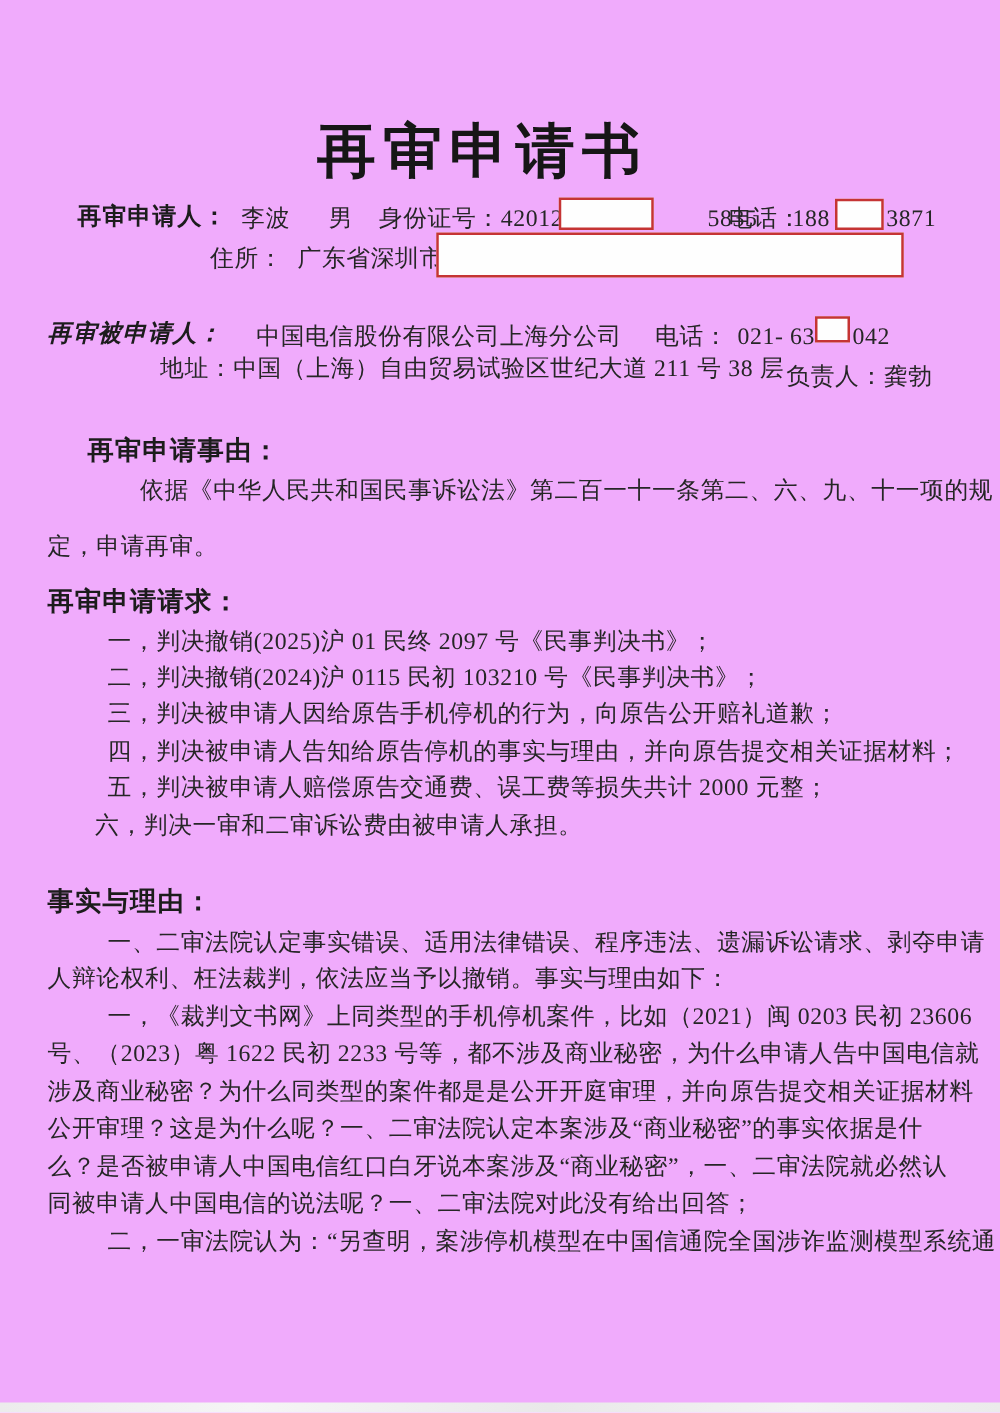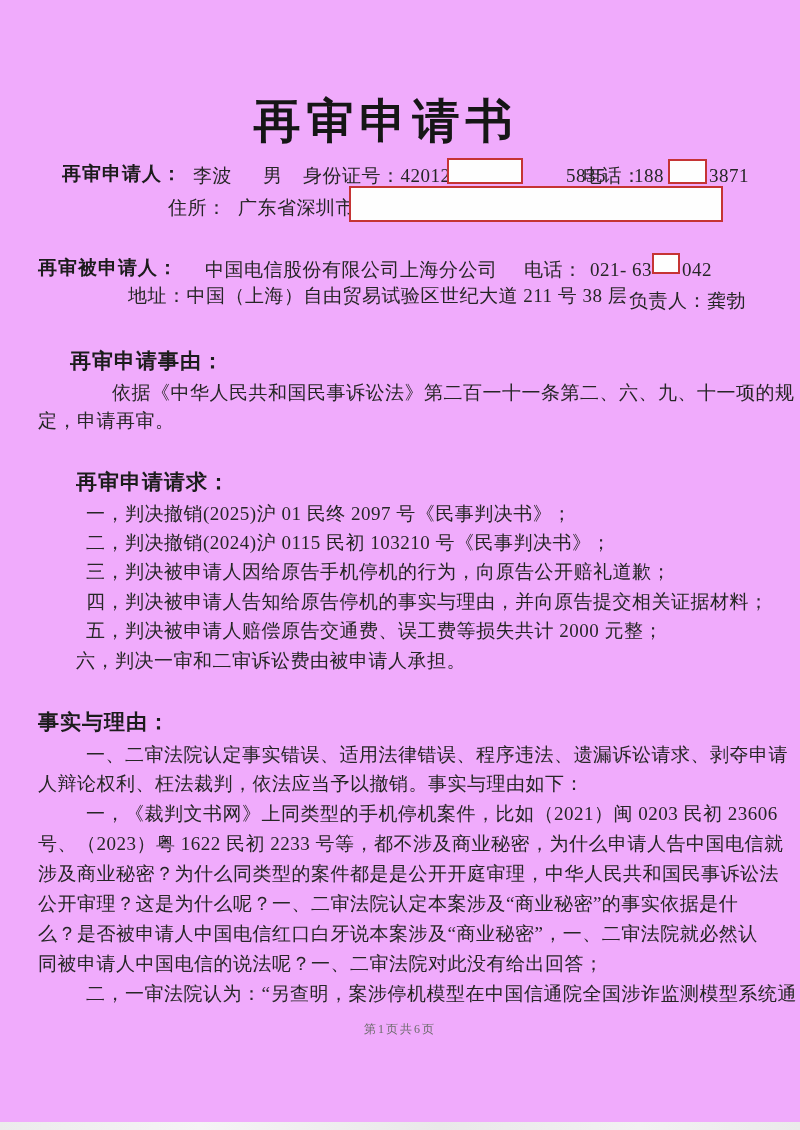--- a/index.html
+++ b/index.html
@@ -39,50 +39,49 @@
   <div class="abs body-t" style="left:634px;top:164px;">188</div>
   <div class="abs body-t" style="left:709px;top:164px;">3871</div>
 
   <div class="abs body-t" style="left:168px;top:196px;">住所：</div>
   <div class="abs body-t" style="left:238px;top:196px;">广东省深圳市</div>
 
   <div class="redact" style="left:447px;top:158px;width:76px;height:26px;"></div>
   <div class="redact" style="left:668px;top:159px;width:39px;height:25px;"></div>
   <div class="redact" style="left:349px;top:186px;width:374px;height:36px;"></div>
 
-  <div class="abs label-b" style="left:38px;top:256px;">再审被申请人：</div>
+  <div class="abs label-b" style="left:38px;top:256px;font-style:italic;">再审被申请人：</div>
   <div class="abs body-t" style="left:205px;top:258px;">中国电信股份有限公司上海分公司</div>
   <div class="abs body-t" style="left:524px;top:258px;">电话：</div>
   <div class="abs body-t" style="left:590px;top:258px;">021- 63</div>
   <div class="abs body-t" style="left:682px;top:258px;">042</div>
   <div class="redact" style="left:652px;top:253px;width:28px;height:21px;"></div>
 
   <div class="abs body-t" style="left:128px;top:284px;">地址：中国（上海）自由贸易试验区世纪大道 211 号 38 层</div>
-  <div class="abs body-t" style="left:629px;top:290px;font-family:Liberation Mono, monospace;">负责人：龚勃</div>
+  <div class="abs body-t" style="left:629px;top:290px;">负责人：龚勃</div>
 
   <div class="abs hd" style="left:38px;top:348px;margin-left:32px;">再审申请事由：</div>
   <div class="abs body-t" style="left:86px;top:381px;margin-left:26px;">依据《中华人民共和国民事诉讼法》第二百一十一条第二、六、九、十一项的规</div>
-  <div class="abs body-t" style="left:38px;top:409px;">定，申请再审。</div>
+  <div class="abs body-t" style="left:38px;top:426px;">定，申请再审。</div>
 
-  <div class="abs hd" style="left:38px;top:469px;margin-left:38px;">再审申请请求：</div>
+  <div class="abs hd" style="left:38px;top:469px;">再审申请请求：</div>
   <div class="abs body-t" style="left:86px;top:502px;">一，判决撤销(2025)沪 01 民终 2097 号《民事判决书》；</div>
   <div class="abs body-t" style="left:86px;top:531px;">二，判决撤销(2024)沪 0115 民初 103210 号《民事判决书》；</div>
   <div class="abs body-t" style="left:86px;top:560px;">三，判决被申请人因给原告手机停机的行为，向原告公开赔礼道歉；</div>
   <div class="abs body-t" style="left:86px;top:590px;">四，判决被申请人告知给原告停机的事实与理由，并向原告提交相关证据材料；</div>
   <div class="abs body-t" style="left:86px;top:619px;">五，判决被申请人赔偿原告交通费、误工费等损失共计 2000 元整；</div>
   <div class="abs body-t" style="left:76px;top:649px;">六，判决一审和二审诉讼费由被申请人承担。</div>
 
   <div class="abs hd" style="left:38px;top:709px;">事实与理由：</div>
   <div class="abs body-t" style="left:86px;top:743px;">一、二审法院认定事实错误、适用法律错误、程序违法、遗漏诉讼请求、剥夺申请</div>
   <div class="abs body-t" style="left:38px;top:772px;">人辩论权利、枉法裁判，依法应当予以撤销。事实与理由如下：</div>
   <div class="abs body-t" style="left:86px;top:802px;">一，《裁判文书网》上同类型的手机停机案件，比如（2021）闽 0203 民初 23606</div>
   <div class="abs body-t" style="left:38px;top:832px;">号、（2023）粤 1622 民初 2233 号等，都不涉及商业秘密，为什么申请人告中国电信就</div>
-  <div class="abs body-t" style="left:38px;top:862px;">涉及商业秘密？为什么同类型的案件都是是公开开庭审理，中华人民共和国民事诉讼法</div>
+  <div class="abs body-t" style="left:38px;top:862px;">涉及商业秘密？为什么同类型的案件都是是公开开庭审理，并向原告提交相关证据材料</div>
   <div class="abs body-t" style="left:38px;top:892px;">公开审理？这是为什么呢？一、二审法院认定本案涉及“商业秘密”的事实依据是什</div>
   <div class="abs body-t" style="left:38px;top:922px;">么？是否被申请人中国电信红口白牙说本案涉及“商业秘密”，一、二审法院就必然认</div>
   <div class="abs body-t" style="left:38px;top:952px;">同被申请人中国电信的说法呢？一、二审法院对此没有给出回答；</div>
   <div class="abs body-t" style="left:86px;top:982px;">二，一审法院认为：“另查明，案涉停机模型在中国信通院全国涉诈监测模型系统通</div>
 
-  <div class="abs footer">第1页共6页</div>
 
   <div class="bottom-edge"></div>
 
 </div>
 
 </body></html>

